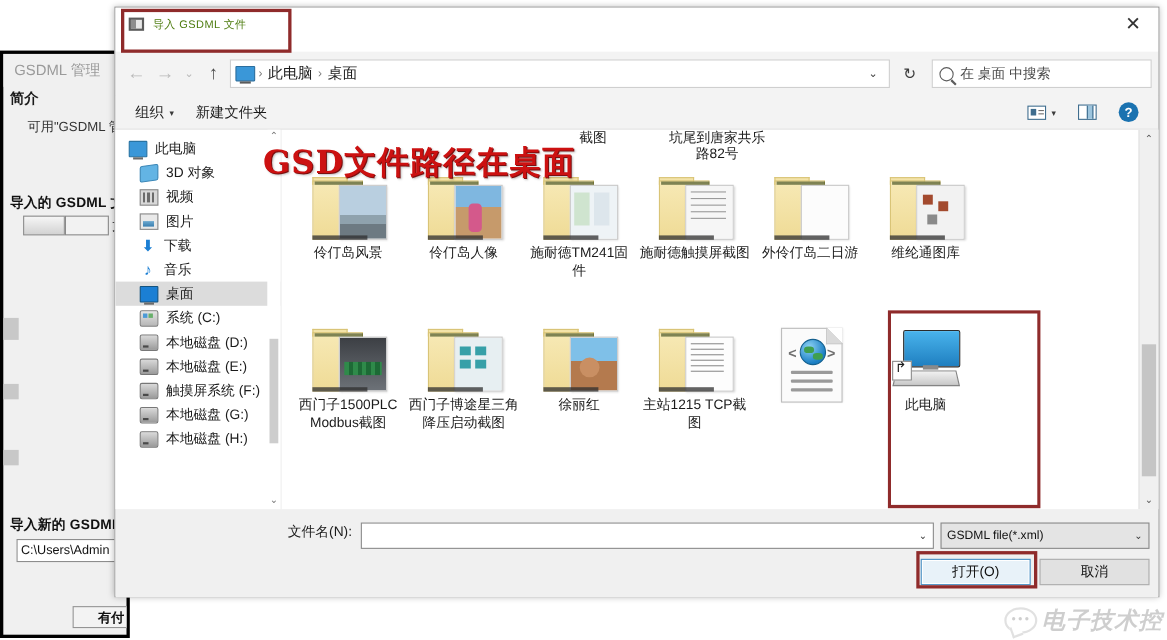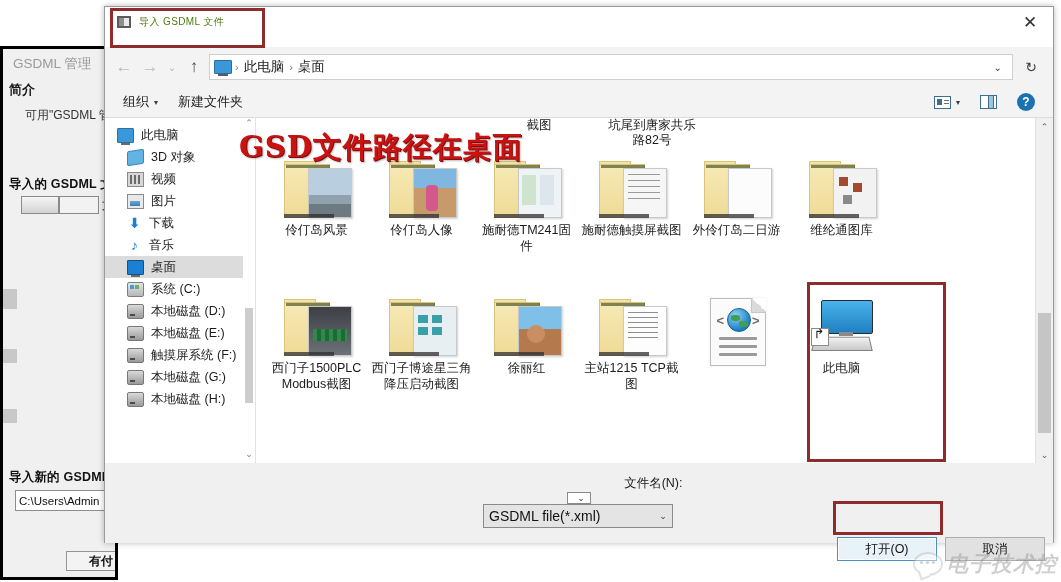--- a/index.html
+++ b/index.html
@@ -198,29 +198,29 @@
   
   .vscroll{position:absolute;right:0;top:0;bottom:0;width:17px;background:#f0f0f0;border-left:1px solid #e2e2e2;}
   .vscroll .arr{height:17px;display:flex;align-items:center;justify-content:center;font-size:9px;color:#5a5a5a;}
   .vscroll .thumbbar{position:absolute;left:2px;right:2px;top:195px;height:120px;background:#c5c5c5;}
   .tree-scroll{position:absolute;right:0;top:0;bottom:0;width:12px;background:#fff;}
   .tree-scroll .arr{height:14px;text-align:center;font-size:9px;color:#7a7a7a;}
   .tree-scroll .bar{position:absolute;left:2px;right:2px;top:190px;height:95px;background:#cdcdcd;}
 
   
   .footer{height:80px;background:#f0f0f0;position:relative;}
-  .fname-row{display:flex;align-items:center;padding-top:12px;flex-direction:column;}
+  .fname-row{display:flex;align-items:flex-start;padding-top:12px;}
   .fname-label{width:215px;text-align:right;font-size:12.5px;color:#1b1b1b;padding-right:8px;}
   .fname-input{flex:1;height:24px;background:#fff;border:1px solid #8a8a8a;box-sizing:border-box;
     display:flex;align-items:center;}
   .fname-input .val{flex:1;font-size:12.5px;color:#111;padding-left:4px;}
   .dd-arrow{width:18px;text-align:center;font-size:9px;color:#3a3a3a;}
   .ftype{width:190px;height:24px;background:#e4e4e4;border:1px solid #8a8a8a;box-sizing:border-box;
     margin-left:6px;margin-right:8px;display:flex;align-items:center;}
-  .ftype .val{flex:1;font-size:14px;color:#111;padding-left:5px;}
+  .ftype .val{flex:1;font-size:11px;color:#111;padding-left:5px;}
   .btn-row{display:flex;justify-content:flex-end;padding-right:8px;margin-top:9px;gap:8px;}
   .btn{width:100px;height:24px;border:1px solid #adadad;background:#e1e1e1;font-size:12.5px;
     color:#111;display:flex;align-items:center;justify-content:center;box-sizing:border-box;}
   .btn.primary{background:#e8f2f9;border:1px solid #4a90c4;box-shadow:inset 0 0 0 1px #ffffff;}
 
   
   .redbox{position:absolute;border:3px solid #8f2b2b;box-sizing:border-box;pointer-events:none;}
   .redtext{position:absolute;font-family:"DejaVu Serif","Liberation Serif",serif;
     font-weight:bold;font-size:29px;color:#cc1111;letter-spacing:1px;
     text-shadow:1px 1px 0 #7b1010, 2px 2px 2px rgba(0,0,0,.25);white-space:nowrap;}
@@ -280,20 +280,24 @@
     <div class="crumbbar">
       <div class="crumb-pcicon"></div>
       <div class="crumb-sep">›</div>
       <div class="crumb">此电脑</div>
       <div class="crumb-sep">›</div>
       <div class="crumb">桌面</div>
       <div class="crumb-spacer"></div>
       <div class="crumb-chev">⌄</div>
     </div>
     <div class="refresh-btn">↻</div>
+    <div class="searchbox">
+      <div class="search-glyph"></div>
+      <div class="search-ph">在 桌面 中搜索</div>
+    </div>
   </div>
 
   <div class="cmdbar">
     <div class="cmd-item">
       <span>组织</span>
       <span class="caret">▾</span>
     </div>
     <div class="cmd-item">
       <span>新建文件夹</span>
     </div>

